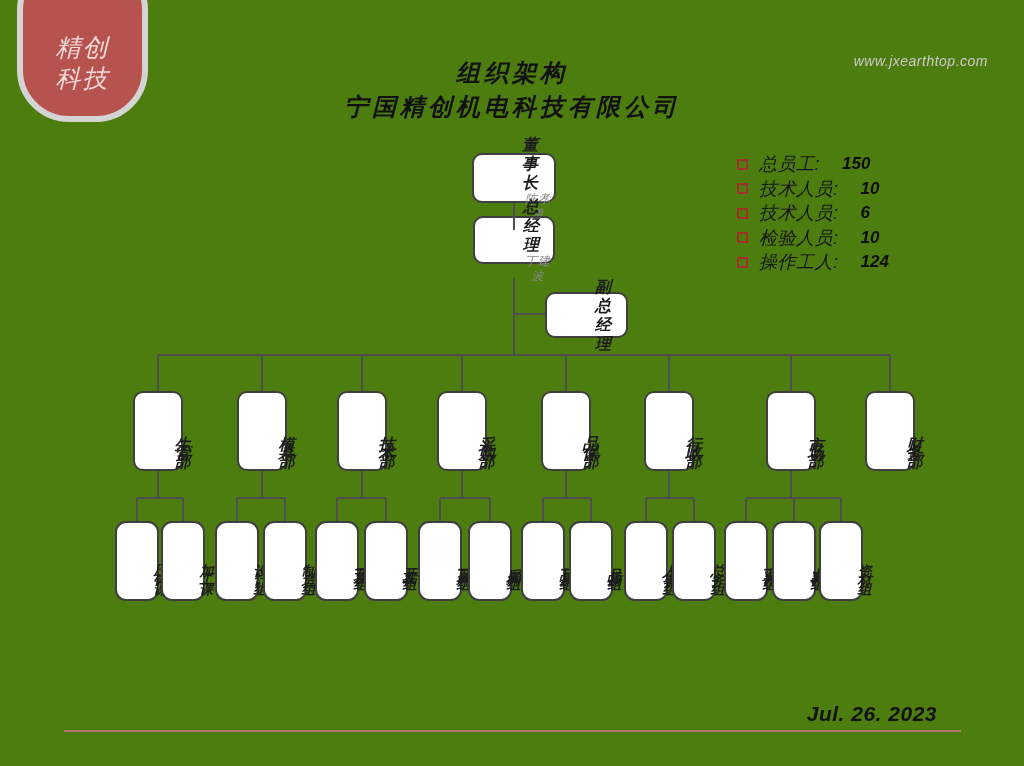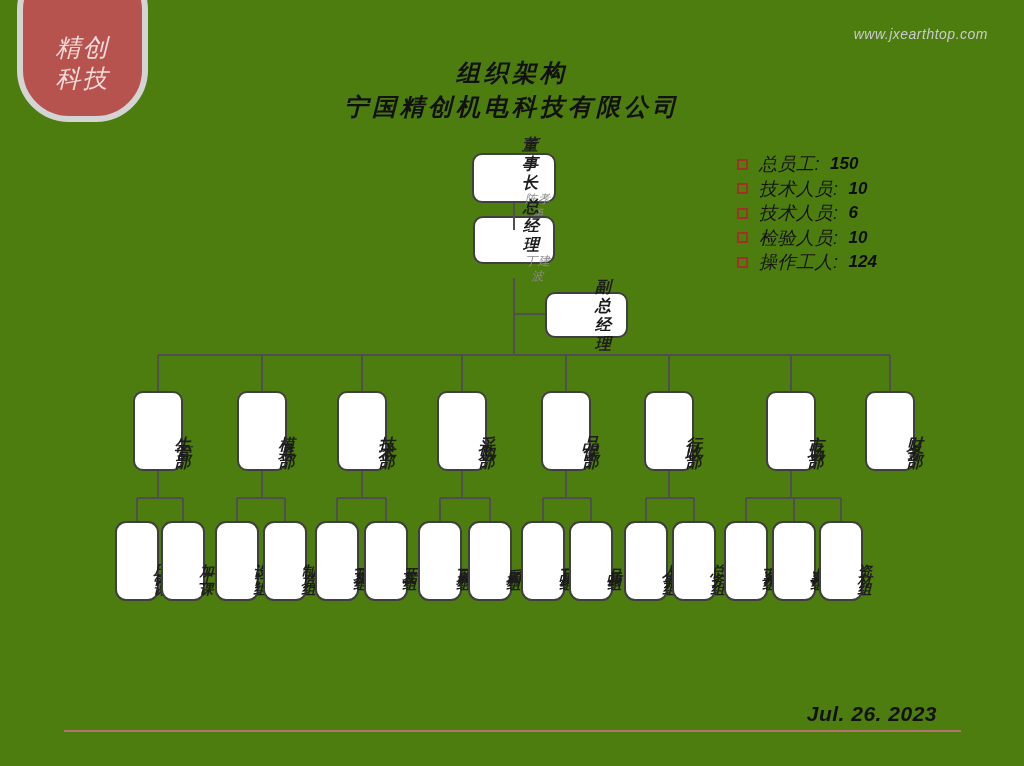--- a/index.html
+++ b/index.html
@@ -20,40 +20,40 @@
     display:flex; flex-direction:column; align-items:center;
     padding-top:68px;
   }
   #logo .logo-line {
     color:#f2dbd9; font-size:25px; line-height:31px; letter-spacing:2px;
     font-family:"Liberation Sans","DejaVu Sans",sans-serif;
   }
 
   
   #watermark {
-    position:absolute; top:26px; right:36px;
+    position:absolute; top:53px; right:36px;
     color:#cbcbcb; font-size:14px; letter-spacing:0.5px;margin-left:28px;
   }
 
   
   #title {
     position:absolute; left:0; right:0; top:56px;
     text-align:center; color:#111;
     font-weight:bold; font-size:24px; line-height:34px; letter-spacing:4px;
   }
 
   
   #stats { position:absolute; left:737px; top:152px; }
   .stat-row { display:flex; align-items:center; height:24.5px; }
   .stat-check {
     width:11px; height:11px; box-sizing:border-box;
     border:2.5px solid #a22f28; margin-right:11px; flex:none;
   }
   .stat-label { font-size:18px; color:#141414; letter-spacing:0.5px; }
-  .stat-value { font-size:17px; color:#0d0d0d; font-weight:bold; margin-left:10px; }
+  .stat-value { font-size:17px; color:#0d0d0d; font-weight:bold; margin-left:22px; }
 
   
   .box {
     position:absolute; box-sizing:border-box; background:#fff;
     border:2px solid #3f3f3f; border-radius:10px;
     display:flex; flex-direction:column; align-items:center; justify-content:center;
   }
   .serif { font-family:"DejaVu Serif","Liberation Serif",serif;padding-left:48px; }
   .role { font-weight:bold; font-size:16px; color:#1c1c1c; line-height:19px; letter-spacing:1px; }
   .person { font-size:12px; color:#8a8a8a; line-height:15px; letter-spacing:1px;text-align:center; }

